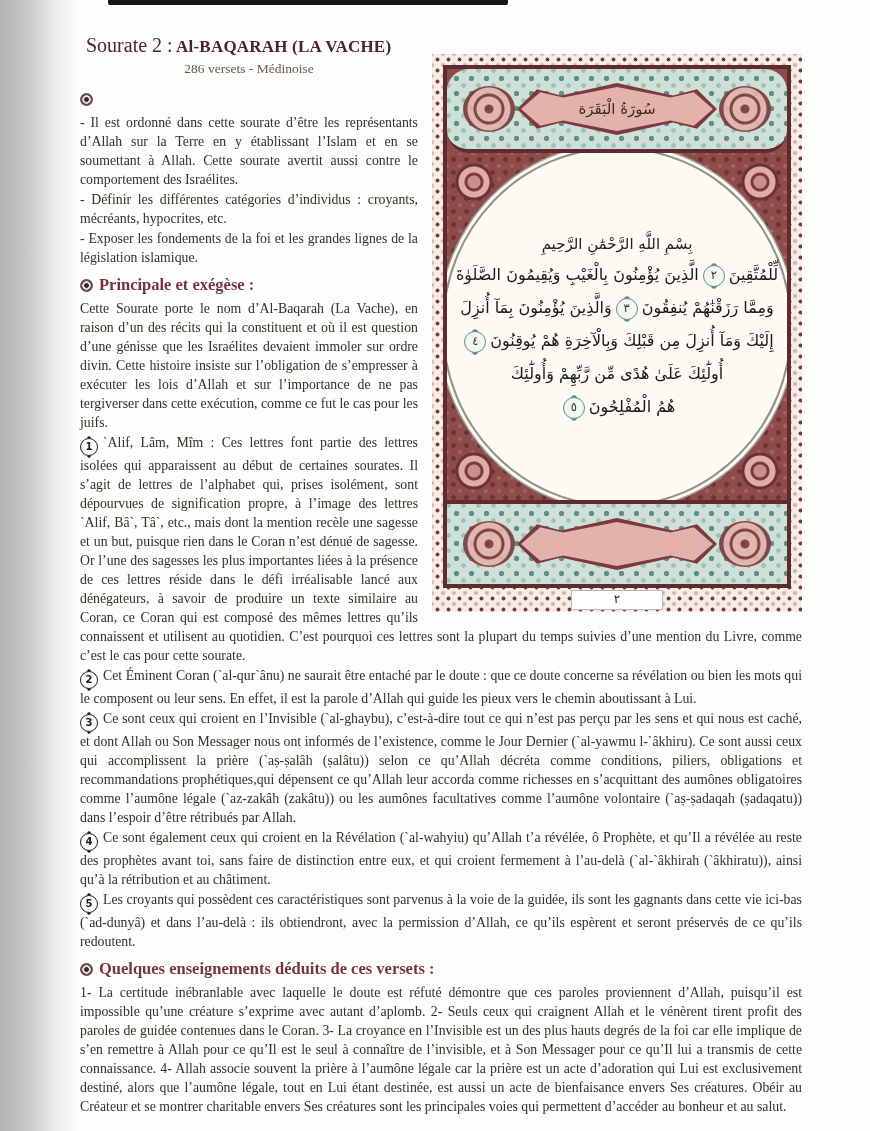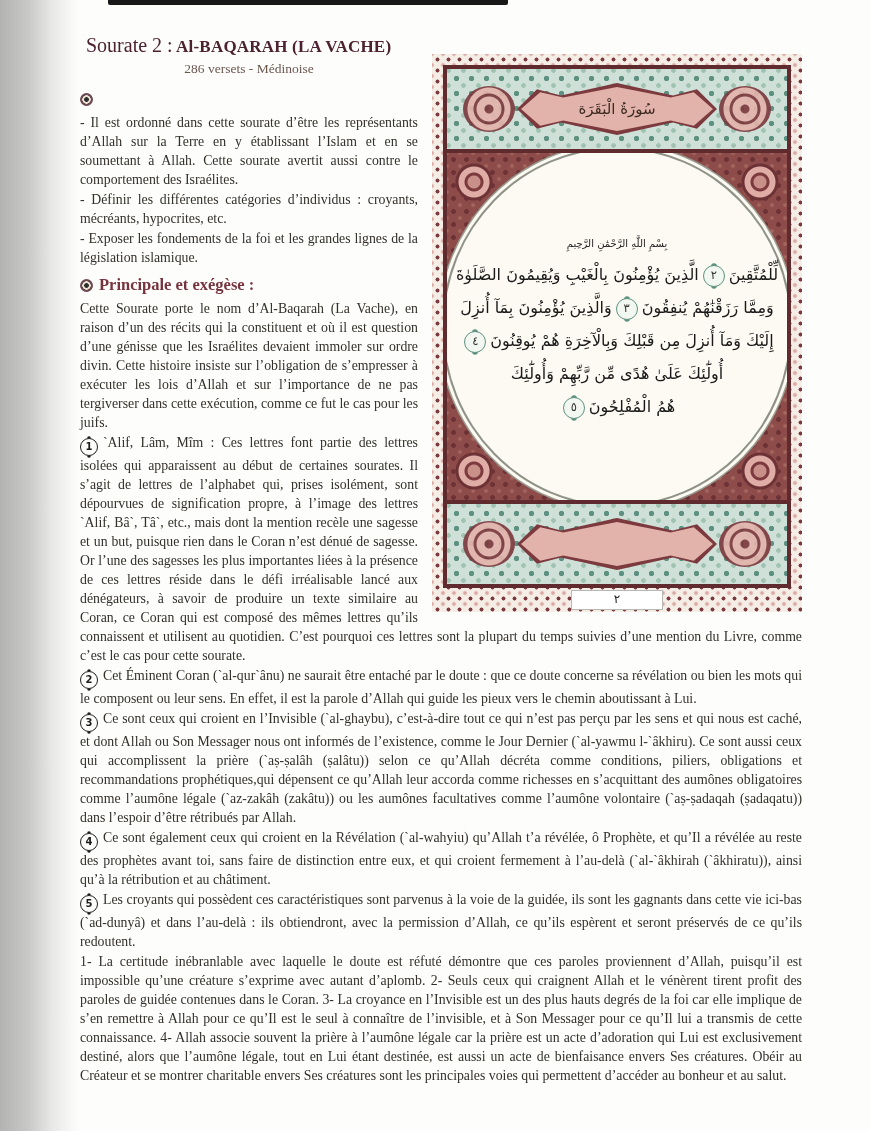--- a/index.html
+++ b/index.html
@@ -40,21 +40,21 @@
     display:flex;flex-direction:column;
     background:#8d4b49;
   }
   .band{
     height:80px;flex:0 0 auto;position:relative;overflow:hidden;
     background:
       radial-gradient(circle,#5e9181 2.4px,transparent 3px) 2px 2px/15px 15px,
       radial-gradient(circle,#9fc2b1 2px,transparent 2.6px) 9px 9px/15px 15px,
       #cfe0d8;
   }
-  .band-top{border-bottom:4px solid #5f2b2f;}
+  .band-top{border-bottom:4px solid #5f2b2f;border-radius:22px;}
   .band-bottom{border-top:4px solid #5f2b2f;}
   .cartouche-outer{
     position:absolute;left:50%;top:50%;transform:translate(-50%,-50%);
     width:200px;height:52px;background:#7c3a3e;
     clip-path:polygon(0% 50%,10% 12%,22% 24%,50% 0%,78% 24%,90% 12%,100% 50%,90% 88%,78% 76%,50% 100%,22% 76%,10% 88%);
     display:flex;align-items:center;justify-content:center;
   }
   .cartouche-inner{
     width:192px;height:44px;background:#e2b3ab;
     clip-path:polygon(0% 50%,10% 12%,22% 24%,50% 0%,78% 24%,90% 12%,100% 50%,90% 88%,78% 76%,50% 100%,22% 76%,10% 88%);
@@ -89,21 +89,21 @@
     width:346px;height:356px;border-radius:50%;
     background:#fcfaf2;
     box-shadow:0 0 0 2px #8f9287,0 0 0 5px #fcfaf2,0 0 0 6.5px #999c90;
     display:flex;flex-direction:column;align-items:center;justify-content:center;
     direction:rtl;padding:14px 22px;box-sizing:border-box;
   }
   .q-line{
     font-family:"DejaVu Sans",sans-serif;font-size:16px;line-height:33px;
     color:#191919;text-align:center;white-space:nowrap;
   }
-  .q-bismillah{font-size:10px;line-height:28px;color:#222;}
+  .q-bismillah{font-size:15px;line-height:28px;color:#222;}
   .aya{
     display:inline-block;width:20px;height:20px;border:1.6px solid #5e9181;
     border-radius:50%;font-size:11.5px;line-height:19px;text-align:center;
     color:#333;margin:0 4px;vertical-align:middle;background:#f3f7f1;
     box-shadow:0 -10px 0 -8.2px #5e9181,0 10px 0 -8.2px #5e9181;
   }
   .aya:empty{display:none;}
   .plate-pageno{
     position:absolute;bottom:2px;left:50%;transform:translateX(-50%);
     width:90px;height:18px;background:#fff;border:1px solid #b8b8b4;
@@ -192,16 +192,17 @@
     <p class="body-par">- Exposer les fondements de la foi et les grandes lignes de la législation islamique.</p>
 
     <div class="sec-heading"><span class="hbullet"></span><span>Principale et exégèse :</span></div>
     <p class="body-par">Cette Sourate porte le nom d’Al-Baqarah (La Vache), en raison d’un des récits qui la constituent et où il est question d’une génisse que les Israélites devaient immoler sur ordre divin. Cette histoire insiste sur l’obligation de s’empresser à exécuter les lois d’Allah et sur l’importance de ne pas tergiverser dans cette exécution, comme ce fut le cas pour les juifs.</p>
     <p class="body-par"><span class="vmark">1</span><span>`Alif, Lâm, Mîm : Ces lettres font partie des lettres isolées qui apparaissent au début de certaines sourates. Il s’agit de lettres de l’alphabet qui, prises isolément, sont dépourvues de signification propre, à l’image des lettres `Alif, Bâ`, Tâ`, etc., mais dont la mention recèle une sagesse et un but, puisque rien dans le Coran n’est dénué de sagesse. Or l’une des sagesses les plus importantes liées à la présence de ces lettres réside dans le défi irréalisable lancé aux dénégateurs, à savoir de produire un texte similaire au Coran, ce Coran qui est composé des mêmes lettres qu’ils connaissent et utilisent au quotidien. C’est pourquoi ces lettres sont la plupart du temps suivies d’une mention du Livre, comme c’est le cas pour cette sourate.</span></p>
     <p class="body-par"><span class="vmark">2</span><span>Cet Éminent Coran (`al-qur`ânu) ne saurait être entaché par le doute : que ce doute concerne sa révélation ou bien les mots qui le composent ou leur sens. En effet, il est la parole d’Allah qui guide les pieux vers le chemin aboutissant à Lui.</span></p>
     <p class="body-par"><span class="vmark">3</span><span>Ce sont ceux qui croient en l’Invisible (`al-ghaybu), c’est-à-dire tout ce qui n’est pas perçu par les sens et qui nous est caché, et dont Allah ou Son Messager nous ont informés de l’existence, comme le Jour Dernier (`al-yawmu l-`âkhiru). Ce sont aussi ceux qui accomplissent la prière (`aṣ-ṣalâh (ṣalâtu)) selon ce qu’Allah décréta comme conditions, piliers, obligations et recommandations prophétiques,qui dépensent ce qu’Allah leur accorda comme richesses en s’acquittant des aumônes obligatoires comme l’aumône légale (`az-zakâh (zakâtu)) ou les aumônes facultatives comme l’aumône volontaire (`aṣ-ṣadaqah (ṣadaqatu)) dans l’espoir d’être rétribués par Allah.</span></p>
     <p class="body-par"><span class="vmark">4</span><span>Ce sont également ceux qui croient en la Révélation (`al-wahyiu) qu’Allah t’a révélée, ô Prophète, et qu’Il a révélée au reste des prophètes avant toi, sans faire de distinction entre eux, et qui croient fermement à l’au-delà (`al-`âkhirah (`âkhiratu)), ainsi qu’à la rétribution et au châtiment.</span></p>
     <p class="body-par"><span class="vmark">5</span><span>Les croyants qui possèdent ces caractéristiques sont parvenus à la voie de la guidée, ils sont les gagnants dans cette vie ici-bas (`ad-dunyâ) et dans l’au-delà : ils obtiendront, avec la permission d’Allah, ce qu’ils espèrent et seront préservés de ce qu’ils redoutent.</span></p>
 
+    <div class="sec-heading"><span class="hbullet"></span><span>Quelques enseignements déduits de ces versets :</span></div>
     <p class="body-par">1- La certitude inébranlable avec laquelle le doute est réfuté démontre que ces paroles proviennent d’Allah, puisqu’il est impossible qu’une créature s’exprime avec autant d’aplomb. 2- Seuls ceux qui craignent Allah et le vénèrent tirent profit des paroles de guidée contenues dans le Coran. 3- La croyance en l’Invisible est un des plus hauts degrés de la foi car elle implique de s’en remettre à Allah pour ce qu’Il est le seul à connaître de l’invisible, et à Son Messager pour ce qu’Il lui a transmis de cette connaissance. 4- Allah associe souvent la prière à l’aumône légale car la prière est un acte d’adoration qui Lui est exclusivement destiné, alors que l’aumône légale, tout en Lui étant destinée, est aussi un acte de bienfaisance envers Ses créatures. Obéir au Créateur et se montrer charitable envers Ses créatures sont les principales voies qui permettent d’accéder au bonheur et au salut.</p>
 
   </div>
 </div>
 
 </body></html>

